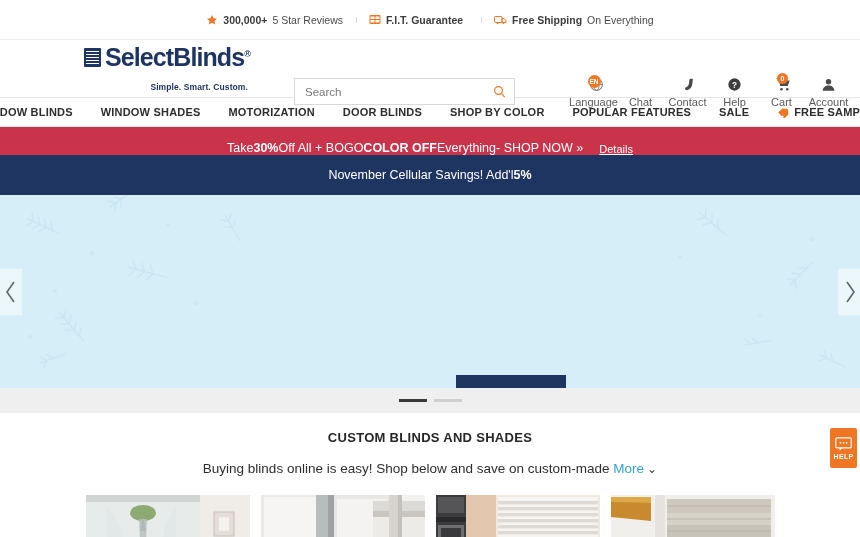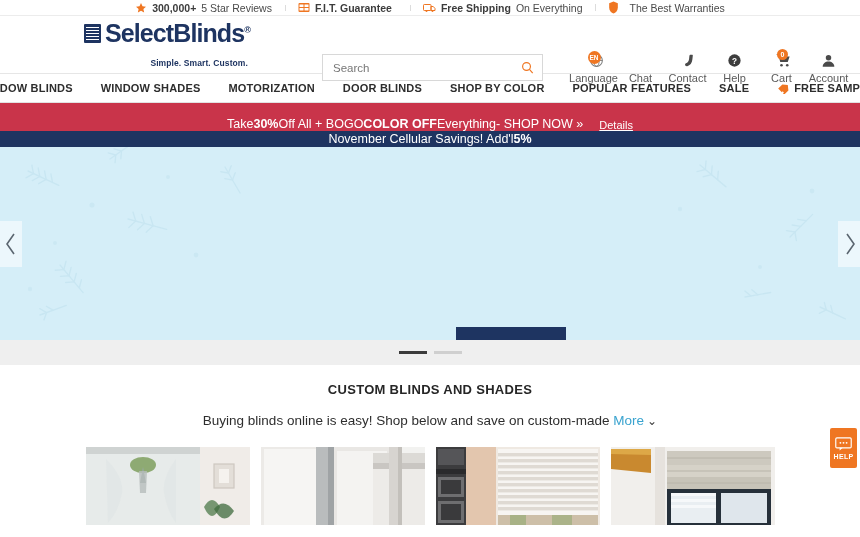--- a/index.html
+++ b/index.html
@@ -5,21 +5,21 @@
   * { box-sizing: border-box; margin: 0; padding: 0; }
   html, body {
     width: 860px; height: 537px;
     font-family: "Liberation Sans", sans-serif;
     background: #ffffff;
     overflow: hidden;
   }
 
   
   .topbar {
-    height: 16px;
+    height: 40px;
     background: #ffffff;
     display: flex;
     align-items: center;
     justify-content: center;
     gap: 0;
     font-size: 10.5px;
     color: #4a4a4a;
     border-bottom: 1px solid #ececec;
   }
   .topbar-item {
@@ -63,21 +63,21 @@
     letter-spacing: -0.9px; line-height: 1;
     position: relative;
   }
   .logo-text sup { font-size: 9px; vertical-align: super; }
   .logo-tag {
     font-size: 8.5px; font-weight: bold; color: #1e3461;
     letter-spacing: 0.1px; margin-top: 12px; margin-right: 2px;
   }
 
   .search-box {
-    position: absolute; left: 322px; top: 38px;
+    position: absolute; left: 294px; top: 38px;
     width: 221px; height: 27px;
     border: 1px solid #d8d8d8;
     background: #fff;
     display: flex; align-items: center;
     padding: 0 8px 0 10px;
   }
   .search-box input {
     flex: 1; border: 0; outline: 0;
     font-size: 11.5px; color: #555;
     font-family: "Liberation Sans", sans-serif;
@@ -136,21 +136,21 @@
     height: 28px; background: #c9344a;
     display: flex; align-items: flex-end; justify-content: center;
     gap: 0; color: #fff; font-size: 12.5px;
   }
   .promo-red b { font-weight: bold; }
   .promo-red .details {
     margin-left: 16px; font-size: 11px;
     text-decoration: underline; cursor: pointer; color: #fff;
   }
   .promo-navy {
-    height: 16px; background: #1e3461;
+    height: 40px; background: #1e3461;
     display: flex; align-items: center; justify-content: center;
     color: #fff; font-size: 12.5px;
   }
   .promo-navy b { font-weight: bold; }
 
   
   .hero {
     height: 193px;
     background: #d5eef8;
     position: relative;
@@ -257,29 +257,20 @@
           <rect x="1" y="5" width="15" height="12" rx="1.5" fill="none" stroke="#ef7622" stroke-width="2"></rect>
           <path d="M16 9h4.5l3.5 4v4H16z" fill="none" stroke="#ef7622" stroke-width="2"></path>
           <circle cx="7" cy="18" r="2" fill="#ef7622"></circle>
           <circle cx="19" cy="18" r="2" fill="#ef7622"></circle>
         </svg>
     </span>
     <b>Free Shipping</b>
       <span> On Everything</span>
   </div>
 
-  <div class="topbar-item">
-    <span class="ico">
-      <svg width="11" height="13" viewBox="0 0 20 24">
-          <path fill="#ef7622" d="M10 1l8 3v8c0 6-4 10-8 11-4-1-8-5-8-11V4z"></path>
-        </svg>
-    </span>
-    <b></b>
-      <span>The Best Warranties</span>
-  </div>
 
 </div>
 
 <div class="header">
 
   <div class="logo-wrap">
     <div class="logo-row">
       <span class="logo-mark">
         <i style="top:3px"></i>
           <i style="top:6px"></i>

